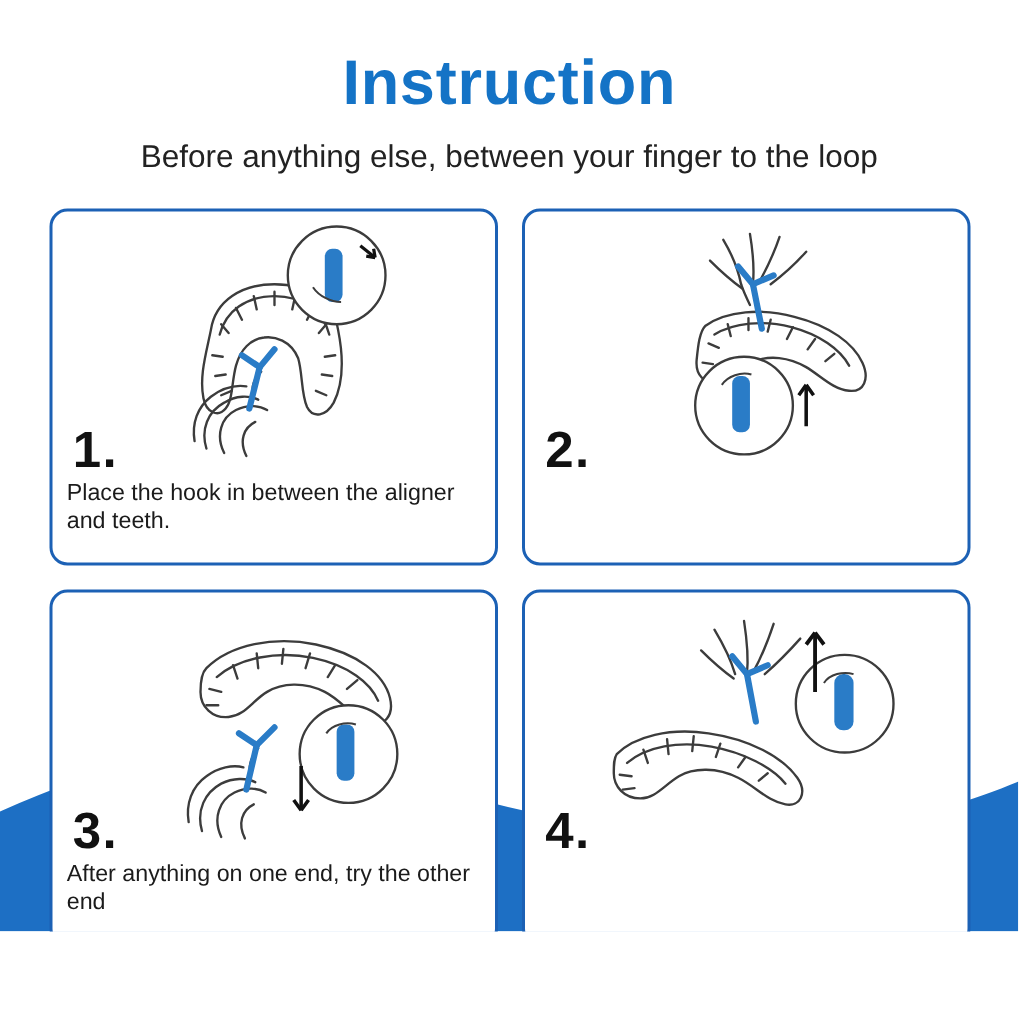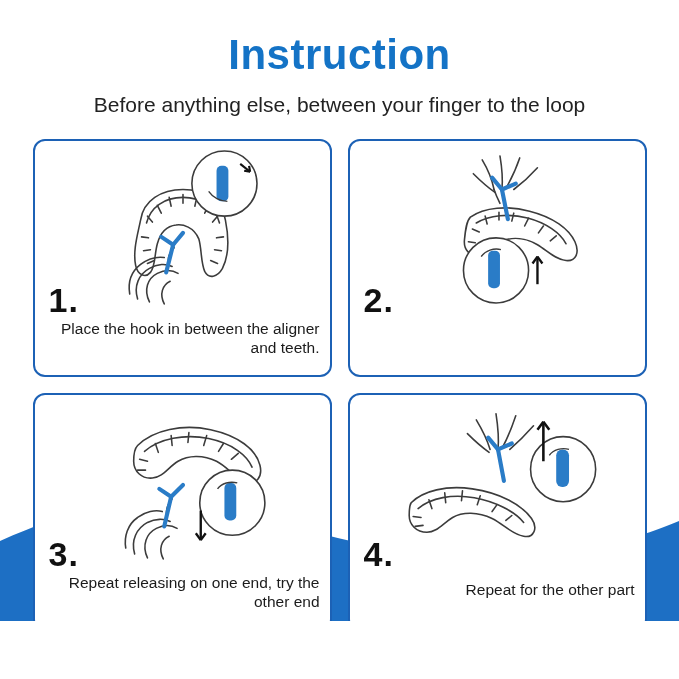--- a/index.html
+++ b/index.html
@@ -85,21 +85,21 @@
     font-weight: bold;
     color: #111111;
     line-height: 1;
     letter-spacing: 1px;
   }
   .card-text {
     position: absolute;
     left: 10px;
     right: 10px;
     bottom: 18px;
-    text-align: right;
+    text-align: left;
     font-size: 15.5px;
     color: #1b1b1b;
     line-height: 1.25;
   }
   .card-2 .card-text, .card-4 .card-text {
     bottom: 26px;
   }
   .card-4 .card-text {
     bottom: 30px;
   }
@@ -211,21 +211,21 @@
 
         <g>
           <circle cx="200" cy="104" r="33" fill="#ffffff" stroke="#3c3c3c" stroke-width="1.6"></circle>
           <rect x="192" y="84" width="12" height="38" rx="5" fill="#2a7cc7"></rect>
           <path d="M185,90 C189,84 198,82 205,84" fill="none" stroke="#3c3c3c" stroke-width="1.4"></path>
           <path d="M168,112 L168,142" stroke="#111111" stroke-width="2.4" fill="none"></path>
           <path d="M168,142 L163,135 M168,142 L173,135" stroke="#111111" stroke-width="2.4" fill="none"></path>
         </g>
       </svg>
       <div class="card-num">3.</div>
-      <div class="card-text">Repeat releasing on one end, try the other end</div>
+      <div class="card-text">After anything on one end, try the other end</div>
     </div>
 
     <div class="card card-4">
       <svg class="card-art" viewBox="0 0 299 162">
         <g fill="none" stroke="#3c3c3c" stroke-width="1.6" stroke-linecap="round" stroke-linejoin="round">
 
           <path d="M62,104 C74,92 98,86 124,90 C152,94 174,106 184,120 C191,130 186,140 176,138 C164,136 156,126 144,120 C130,113 114,113 104,119 C94,125 88,134 78,134 C67,134 60,126 60,117 C60,111 60,107 62,104 Z"></path>
           <path d="M69,110 C82,99 104,95 126,99 C148,103 167,113 176,124"></path>
           <path d="M80,101 L83,110 M96,94 L97,104 M114,92 L113,102 M132,97 L129,106 M149,106 L144,113 M164,117 L158,122 M64,118 L72,119 M66,128 L74,127"></path>
 
@@ -244,17 +244,16 @@
 
         <g>
           <circle cx="216" cy="70" r="33" fill="#ffffff" stroke="#3c3c3c" stroke-width="1.6"></circle>
           <rect x="209" y="50" width="13" height="38" rx="6" fill="#2a7cc7"></rect>
           <path d="M202,56 C206,50 215,48 222,50" fill="none" stroke="#3c3c3c" stroke-width="1.4"></path>
           <path d="M196,62 L196,22" stroke="#111111" stroke-width="2.6" fill="none"></path>
           <path d="M196,22 L190,30 M196,22 L202,30" stroke="#111111" stroke-width="2.6" fill="none"></path>
         </g>
       </svg>
       <div class="card-num">4.</div>
-      <div class="card-text">Repeat for the other part</div>
     </div>
 
   </div>
 </div>
 
 </body></html>

